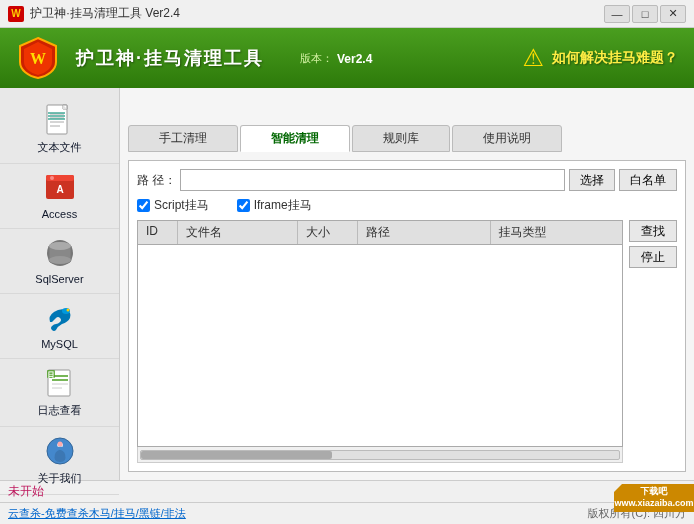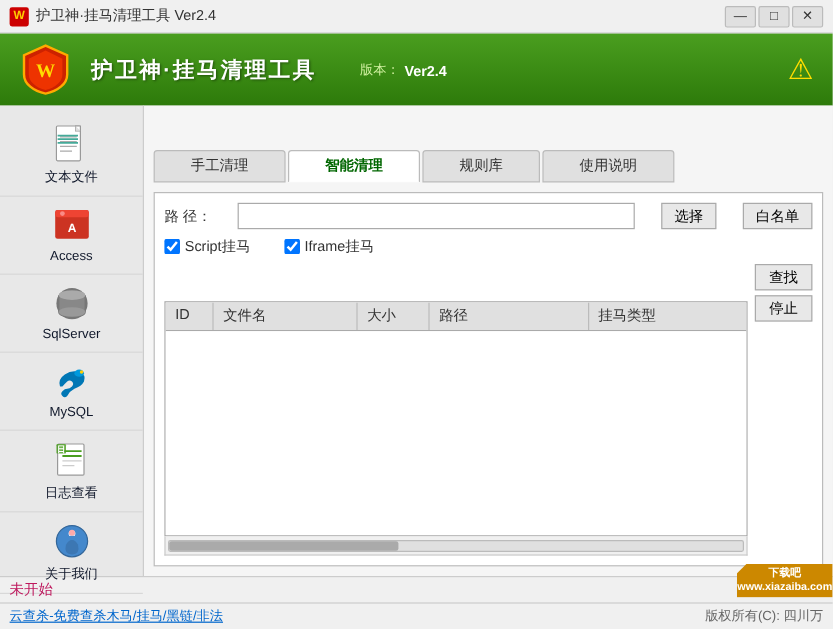--- a/index.html
+++ b/index.html
@@ -180,21 +180,21 @@
       padding: 8px;
       display: flex;
       flex-direction: column;
       gap: 6px;
     }
 
     
     .path-row {
       display: flex;
       align-items: center;
-      gap: 22px;
+      gap: 4px;
     }
     .path-label {
       font-size: 12px;
       color: #333;
       white-space: nowrap;
     }
     .path-input {
       flex: 1;
       height: 22px;
       border: 1px solid #aaa;
@@ -233,21 +233,20 @@
       color: #333;
     }
 
     
     .table-container {
       flex: 1;
       border: 1px solid #aaa;
       overflow: hidden;
       display: flex;
       flex-direction: column;
-      margin-top: 31px;
     }
     .table-header {
       display: flex;
       background: #e0e0e0;
       border-bottom: 1px solid #aaa;
       font-size: 12px;
       color: #333;
     }
     .th {
       padding: 3px 8px;
@@ -343,21 +342,21 @@
       color: #0066cc;
       cursor: pointer;
       text-decoration: underline;
     }
     .bottom-right {
       color: #666;
       font-size: 11px;
     }
     .watermark {
       position: absolute;
-      bottom: 26px;
+      bottom: 12px;
       right: 0;
       width: 80px;
       height: 28px;
       background: #cc8800;
       color: white;
       font-size: 10px;
       font-weight: bold;
       display: flex;
       align-items: center;
       justify-content: center;
@@ -390,20 +389,21 @@
     <path d="M22 6 L36 13 L36 26 C36 32 30 37 22 39 C14 37 8 32 8 26 L8 13 Z" fill="#ee3300"></path>
     <text x="22" y="28" text-anchor="middle" fill="#ffdd00" font-size="16" font-weight="bold" font-family="serif">W</text>
   </svg>
   <span class="header-title">护卫神·挂马清理工具</span>
   <div style="margin-left:16px;display:flex;align-items:flex-end;gap:4px;">
     <span class="header-version-label">版本：</span>
     <span class="header-version-value">Ver2.4</span>
   </div>
   <div class="header-right">
     <span class="header-warning-icon">⚠</span>
+    <span class="header-warning-text">如何解决挂马难题？</span>
   </div>
 </div>
 
 <div class="main-layout">
 
   <div class="sidebar">
 
     <div class="sidebar-item">
       <div class="sidebar-icon">
         <svg width="28" height="32" viewBox="0 0 28 32">

